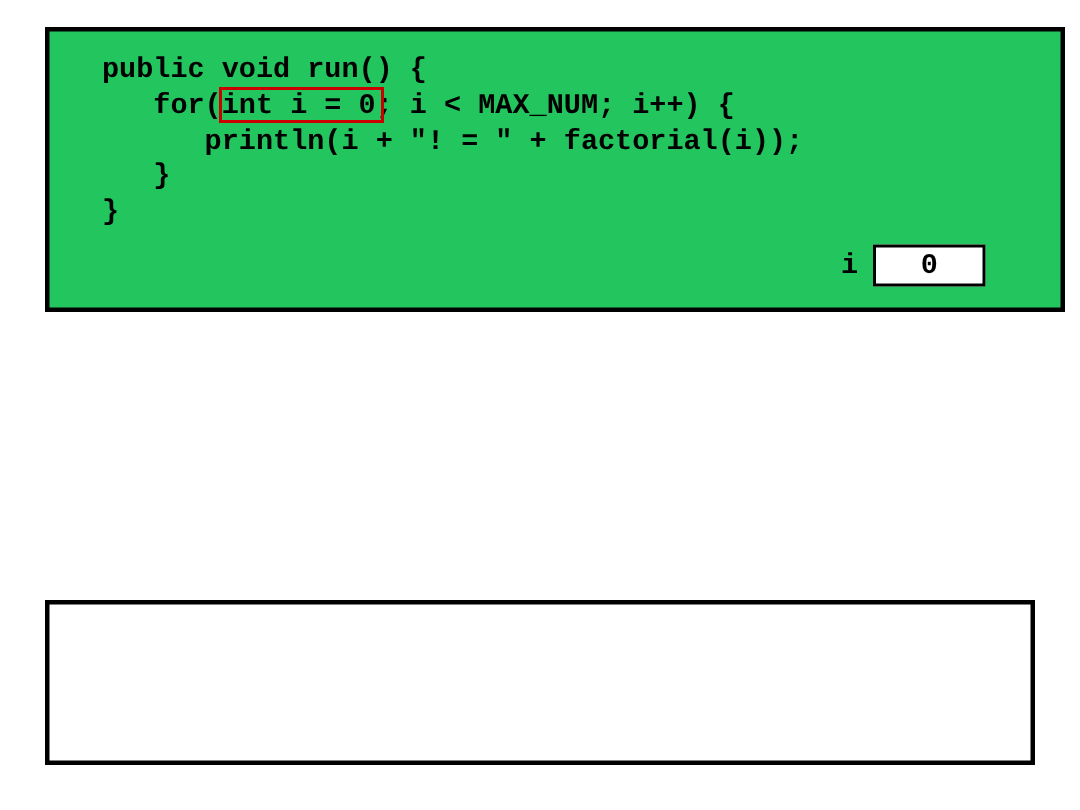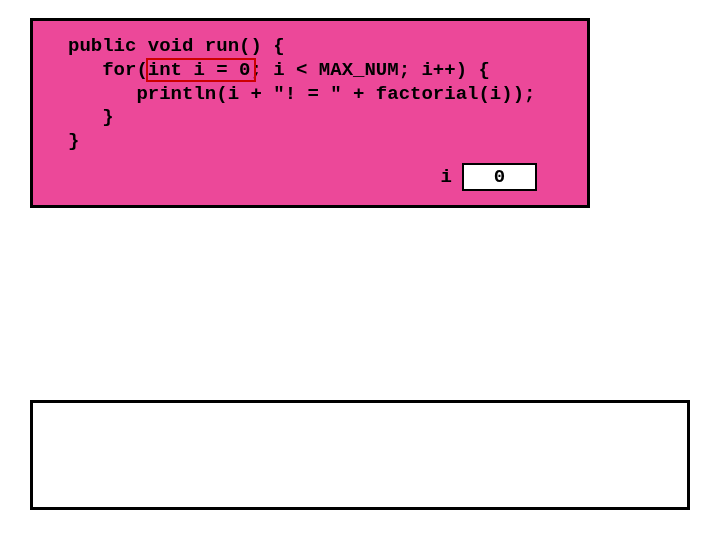--- a/index.html
+++ b/index.html
@@ -7,24 +7,24 @@
       width: 720px;
       height: 540px;
       background: #ffffff;
       position: relative;
       font-family: "Courier New", monospace;
     }
     .code-box {
       position: absolute;
       left: 30px;
       top: 18px;
-      width: 560px;
+      width: 680px;
       height: 190px;
       border: 3px solid #000000;
-      background: #ec4899;
+      background: #22c55e;
       padding: 14px 35px;
     }
     .code-line {
       font-family: "Courier New", monospace;
       font-size: 19px;
       font-weight: bold;
       color: #000000;
       white-space: pre;
       line-height: 1.25;
       position: relative;

